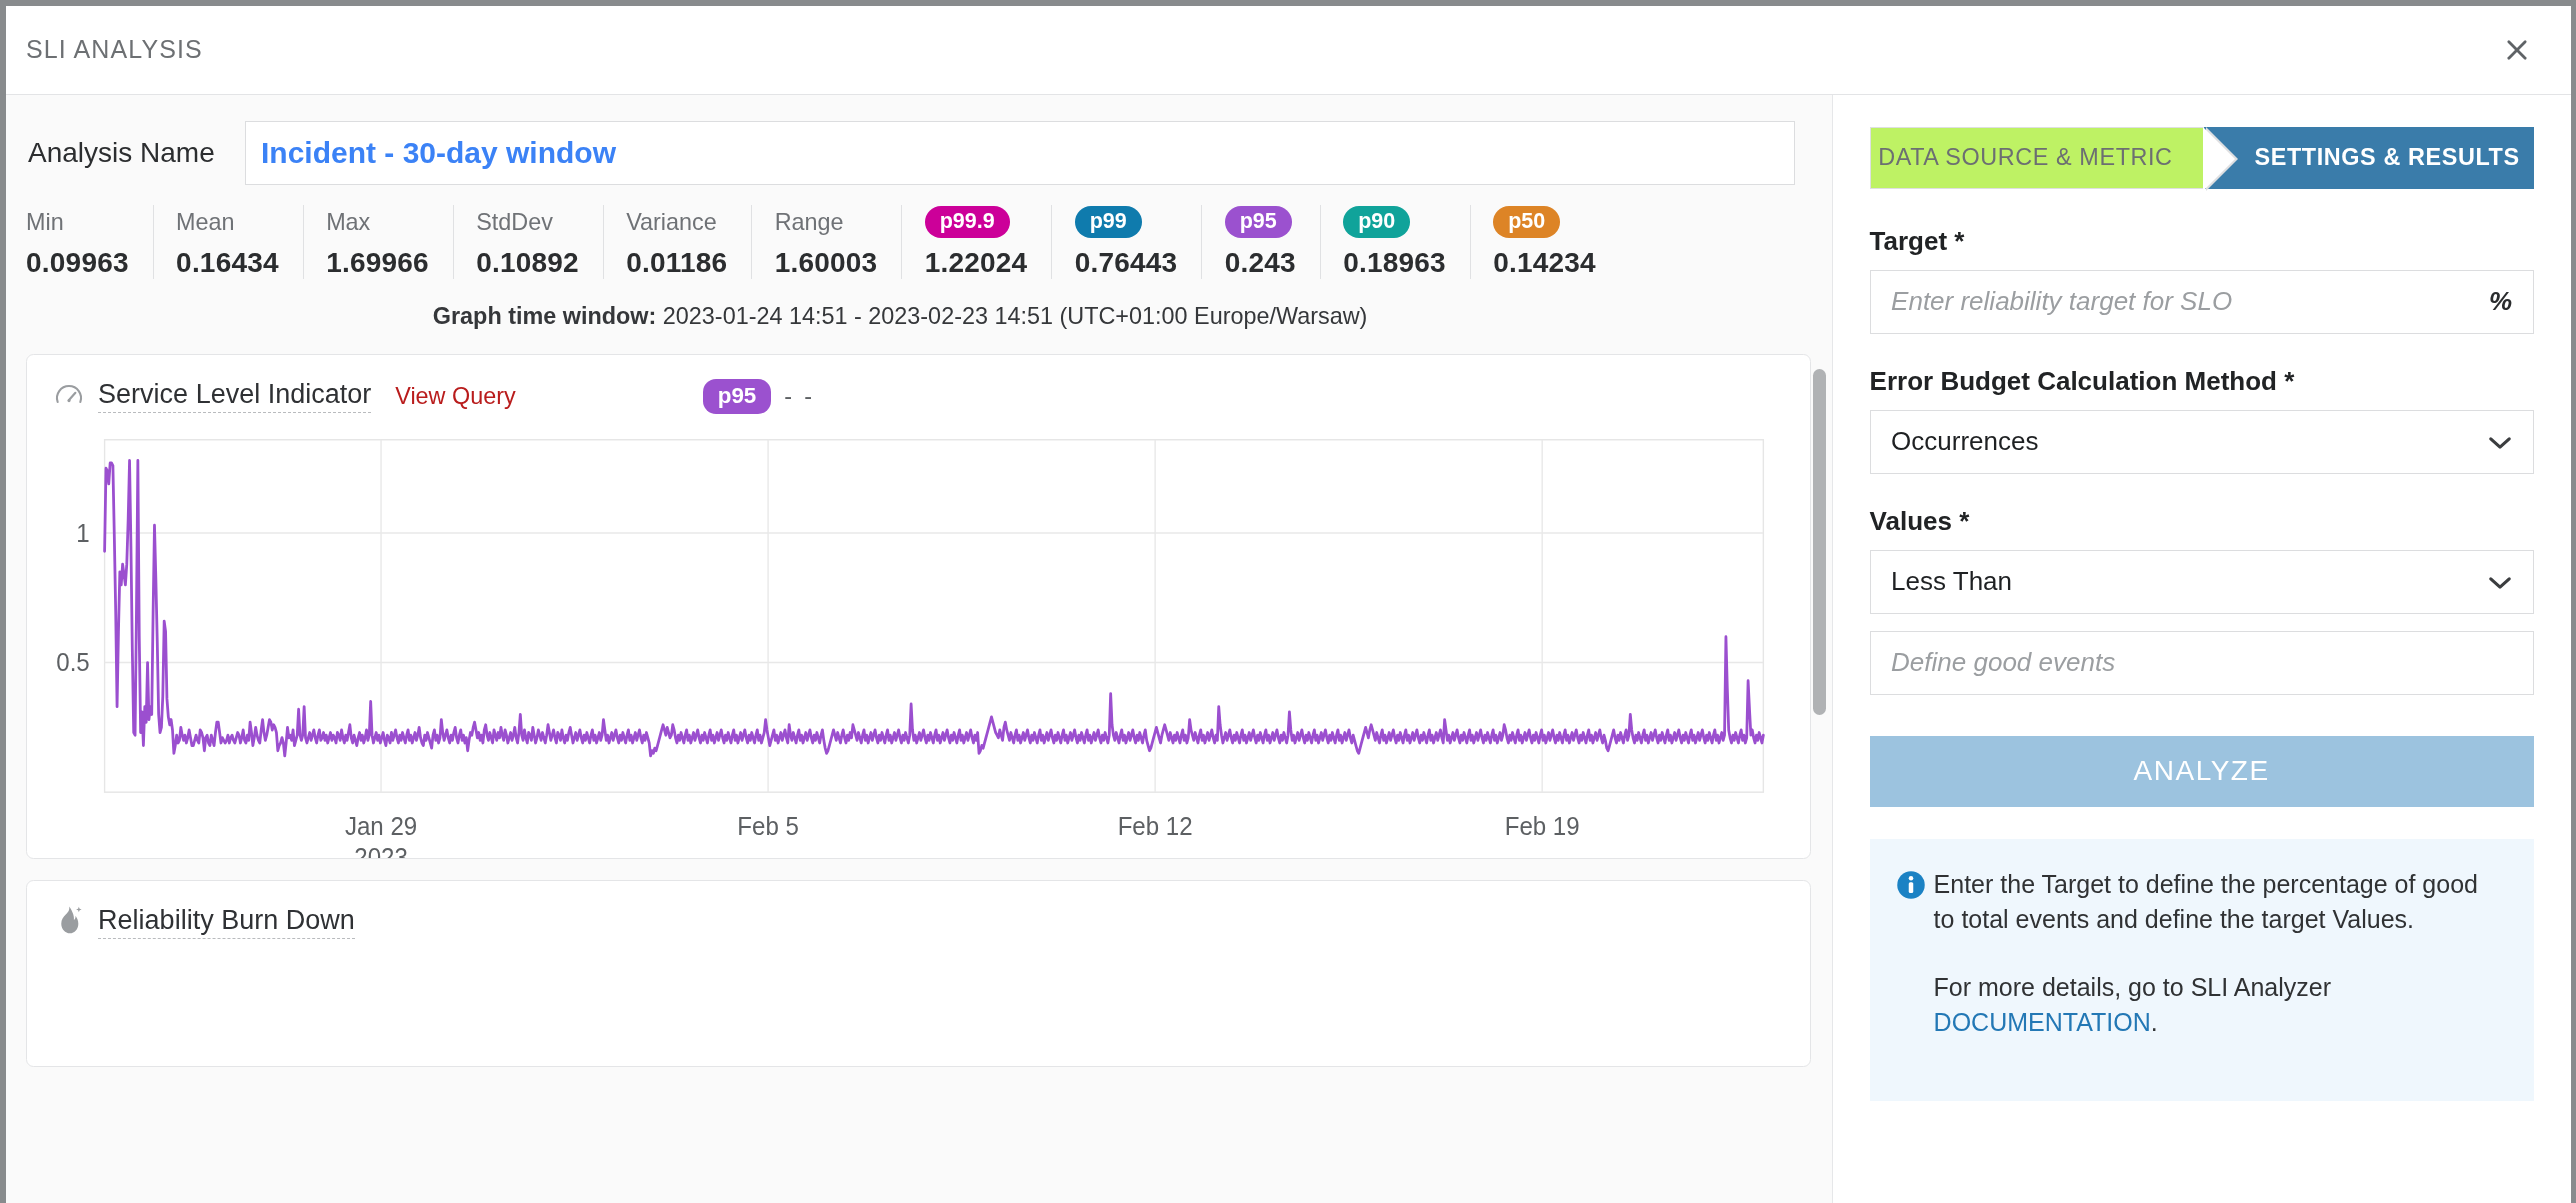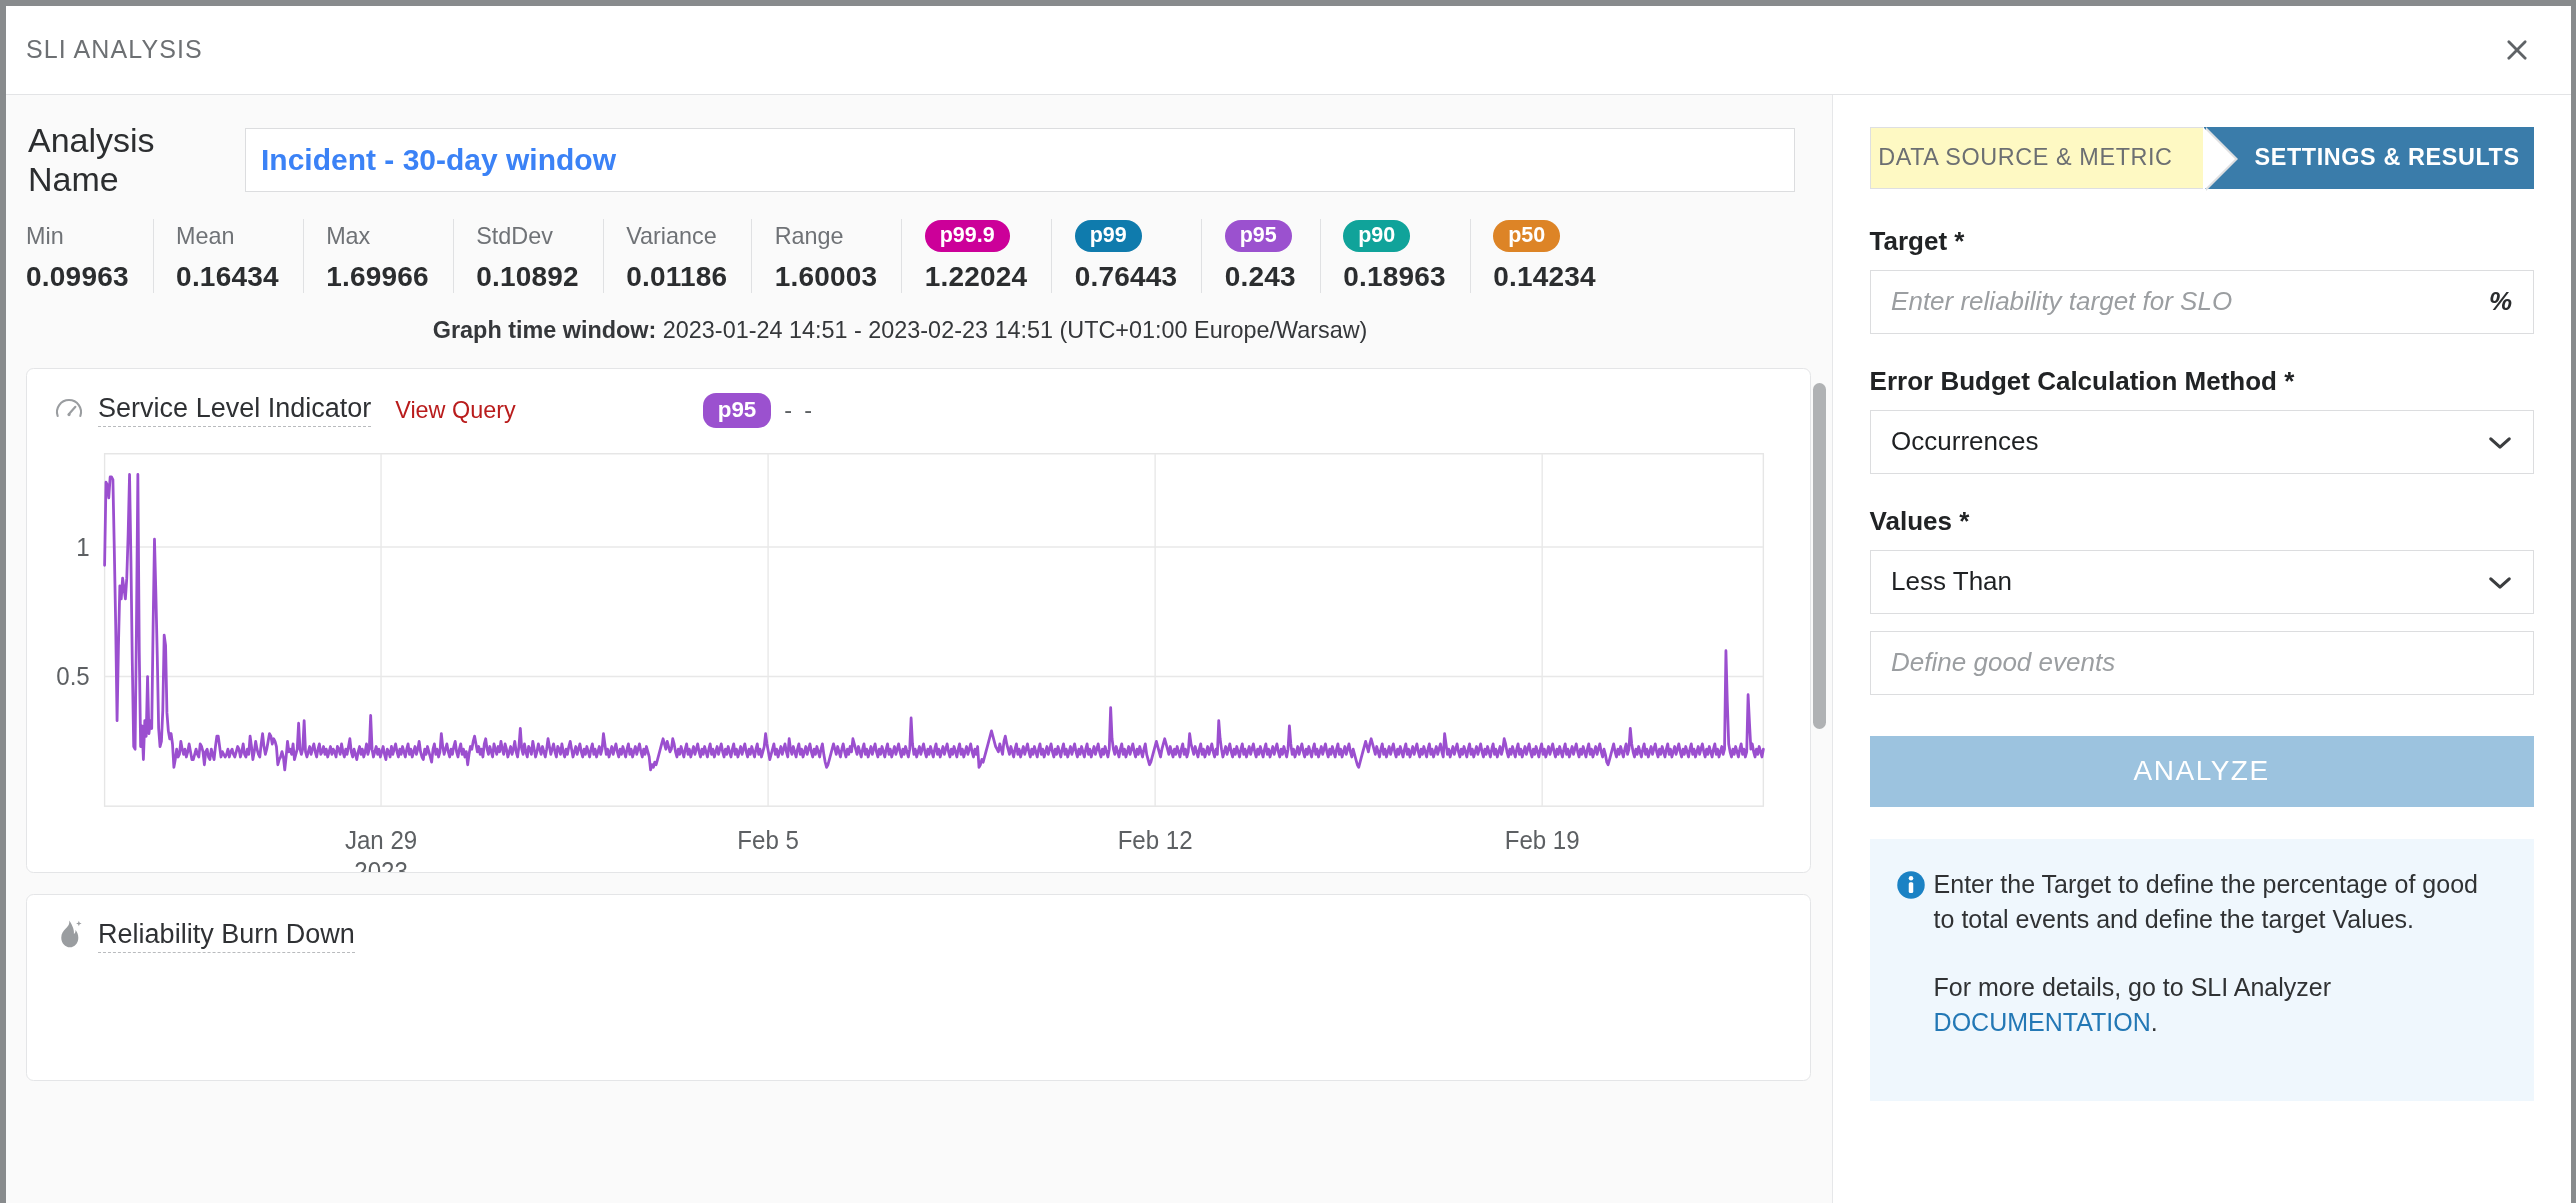--- a/index.html
+++ b/index.html
@@ -68,21 +68,21 @@
     overflow: hidden;
   }
 
   
   .analysis-row {
     display: flex;
     align-items: center;
     padding: 26px 37px 0 22.4px;
   }
   .analysis-label {
-    font-size: 34px;
+    font-size: 28px;
     color: #2c2e30;
     width: 217px;
     flex: 0 0 217px;
   }
   .analysis-input {
     flex: 1 1 auto;
     height: 64px;
     border: 0.9px solid #dcdddf;
     background: #fff;
     font-size: 30px;
@@ -226,21 +226,21 @@
     display: flex;
     align-items: center;
     justify-content: center;
     font-size: 23.4px;
     letter-spacing: 0.6px;
     position: relative;
     cursor: pointer;
   }
   .tab-inactive {
     flex: 0 0 334px;
-    background: #fef9c3;
+    background: #bef264;
     border: 0.9px solid #dedfe1;
     color: #6c6f72;
     padding-right: 22.4px;
   }
   .tab-inactive::after {
     content: "";
     position: absolute;
     right: -32px; top: -0.9px;
     width: 0; height: 0;
     border-top: 32px solid transparent;

